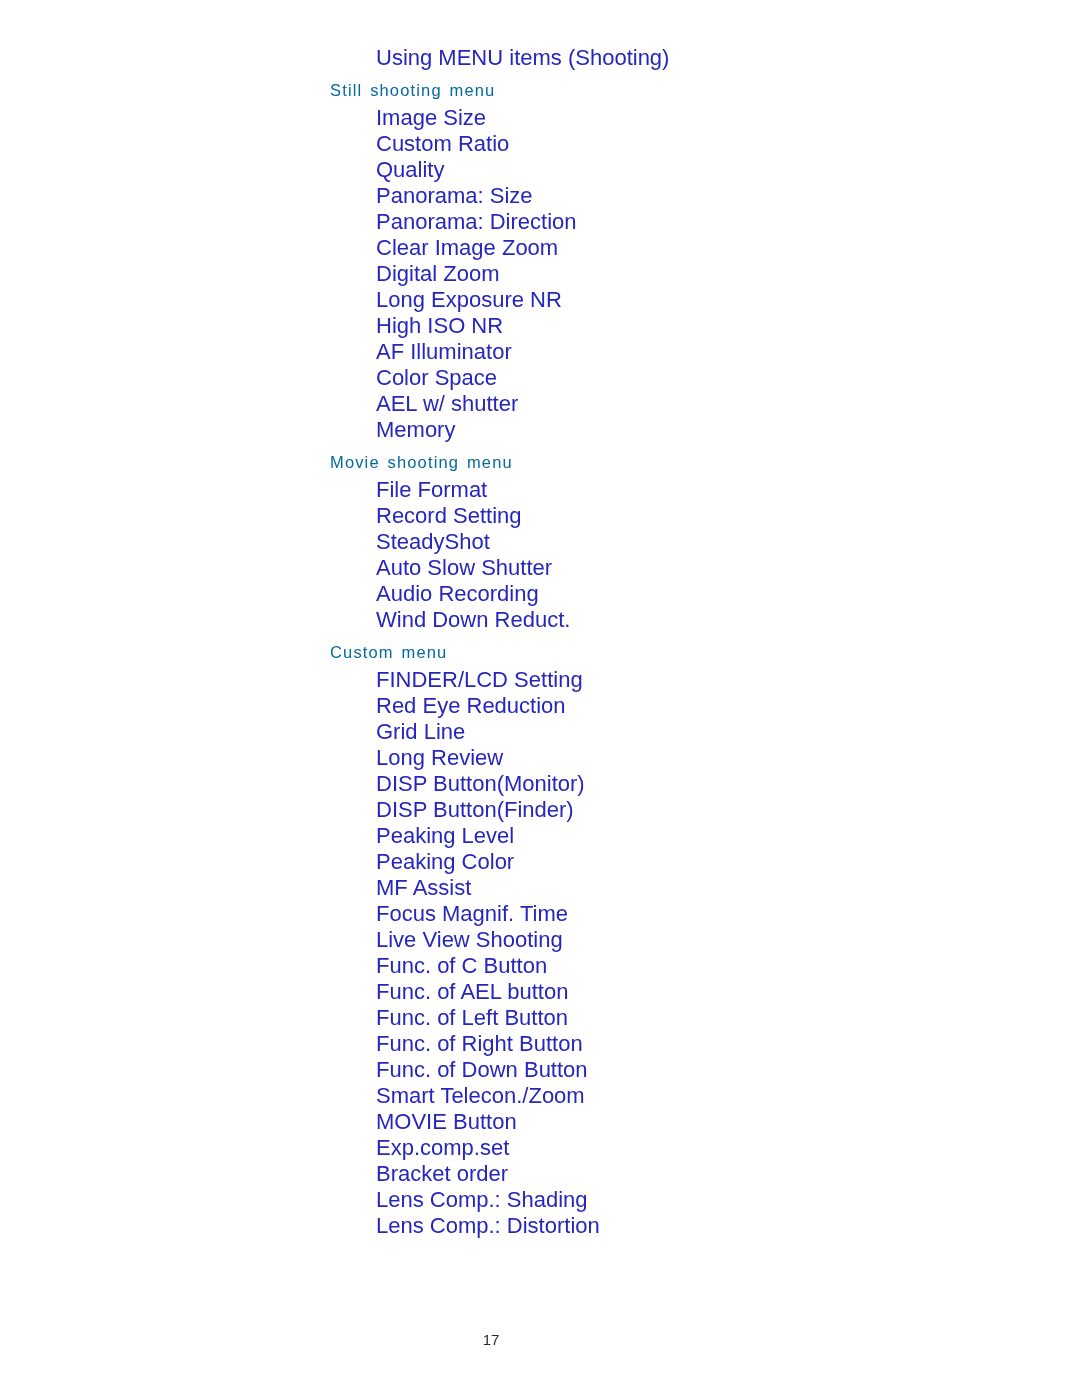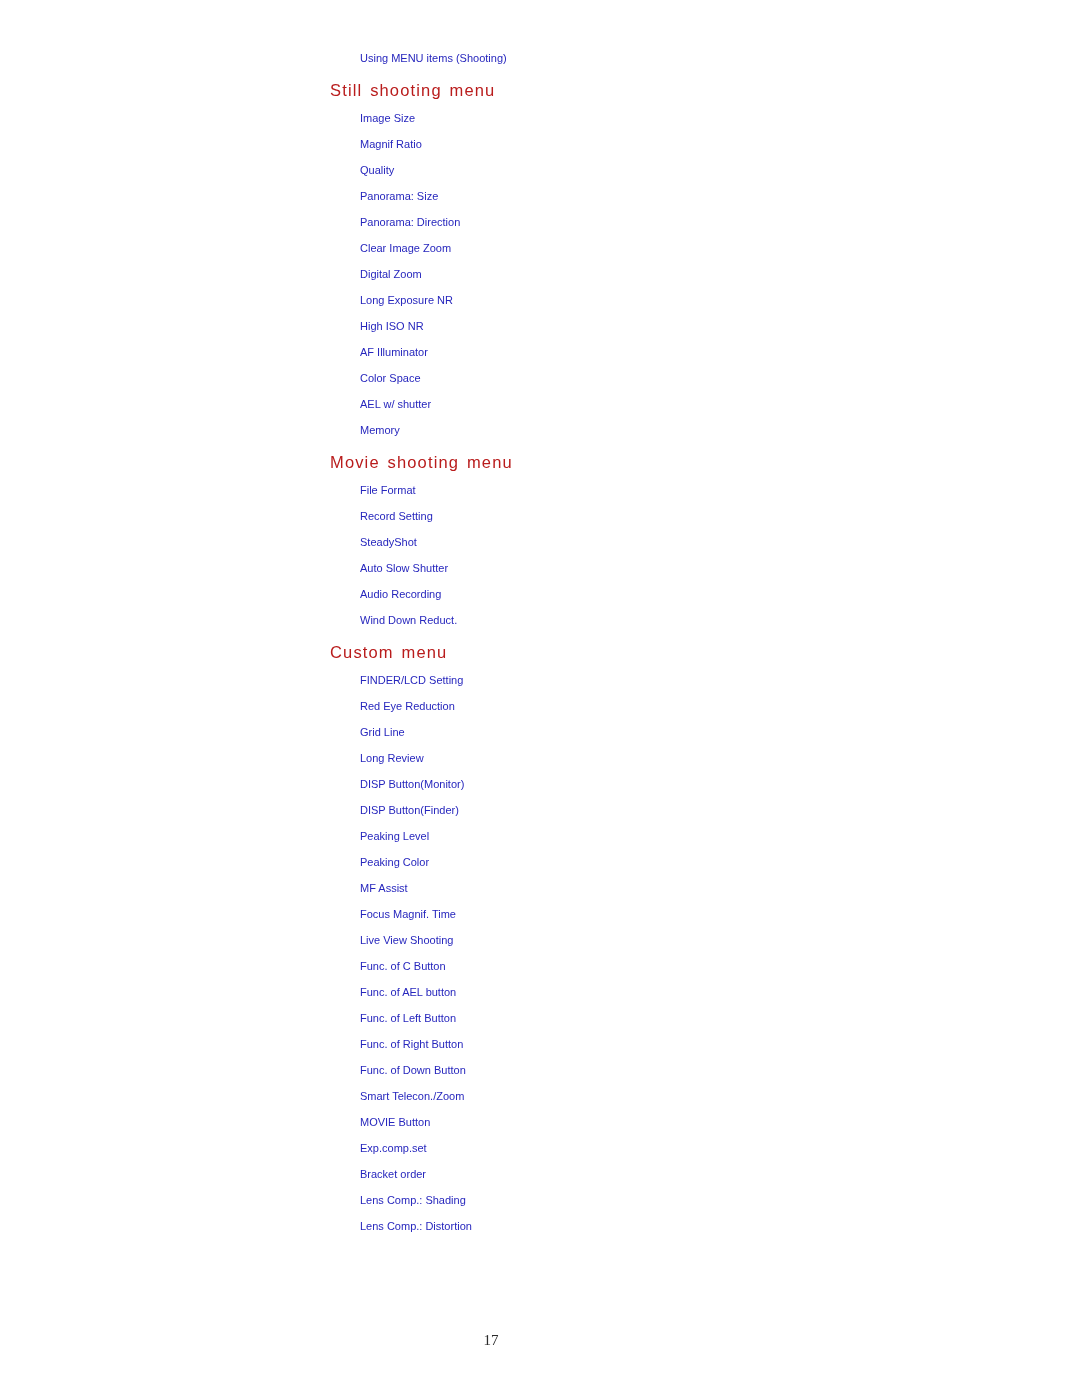--- a/index.html
+++ b/index.html
@@ -25,33 +25,33 @@
   }
   .content {
     position: absolute;
     left: 330px;
     top: 45px;
     width: 690px;
   }
   .toc-link {
     display: block;
     color: #2626bd;
-    font-size: 11px;
+    font-size: 22px;
     line-height: 26px;
-    margin-left: 30px;
+    margin-left: 46px;
     white-space: nowrap;
     text-decoration: none;
     cursor: pointer;
   }
   .toc-link.top-link {
     margin-bottom: 6px;
   }
   .section-heading {
     display: block;
-    color: #b91c1c;
+    color: #0369a1;
     font-size: 16.5px;
     line-height: 26px;
     letter-spacing: 1.15px;
     margin-left: 0;
     white-space: nowrap;
     margin-top: 5px;
     margin-bottom: 2px;
   }
   .section-heading .wsp {
     letter-spacing: 3.2px;
@@ -61,38 +61,37 @@
   }
   .page-number {
     position: absolute;
     left: 0;
     top: 1330px;
     width: 992px;
     text-align: center;
     color: #2b2b2b;
     font-size: 15px;
     line-height: 20px;
-    font-family: Liberation Serif, serif;
   }
   .page-number-inner {
     display: inline-block;
     margin-left: -10px;
   }
 </style>
 </head>
 <body>
 
 <div class="page">
   <div class="content">
     <a class="toc-link top-link">Using MENU items (Shooting)</a>
     <div id="sections-root">
         <div class="section-block">
           <div class="section-heading"><span>Still</span><span class="wsp"> </span><span>shooting</span><span class="wsp"> </span><span>menu</span></div>
           <a class="toc-link">Image Size</a>
-          <a class="toc-link">Magnif Ratio</a>
+          <a class="toc-link">Custom Ratio</a>
           <a class="toc-link">Quality</a>
           <a class="toc-link">Panorama: Size</a>
           <a class="toc-link">Panorama: Direction</a>
           <a class="toc-link">Clear Image Zoom</a>
           <a class="toc-link">Digital Zoom</a>
           <a class="toc-link">Long Exposure NR</a>
           <a class="toc-link">High ISO NR</a>
           <a class="toc-link">AF Illuminator</a>
           <a class="toc-link">Color Space</a>
           <a class="toc-link">AEL w/ shutter</a>

